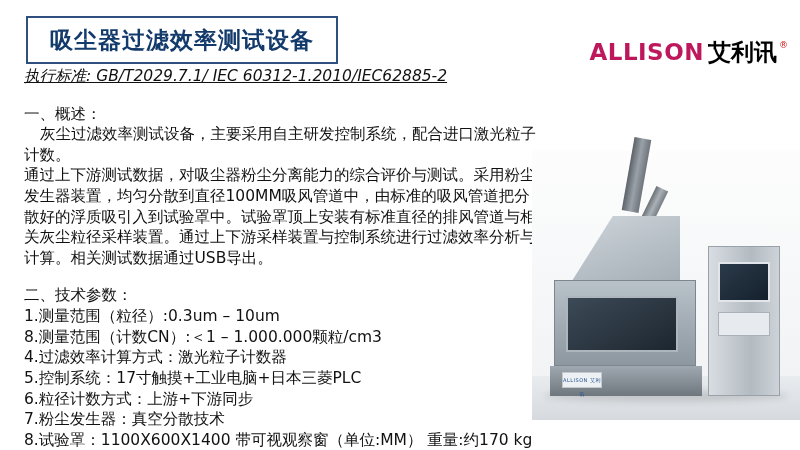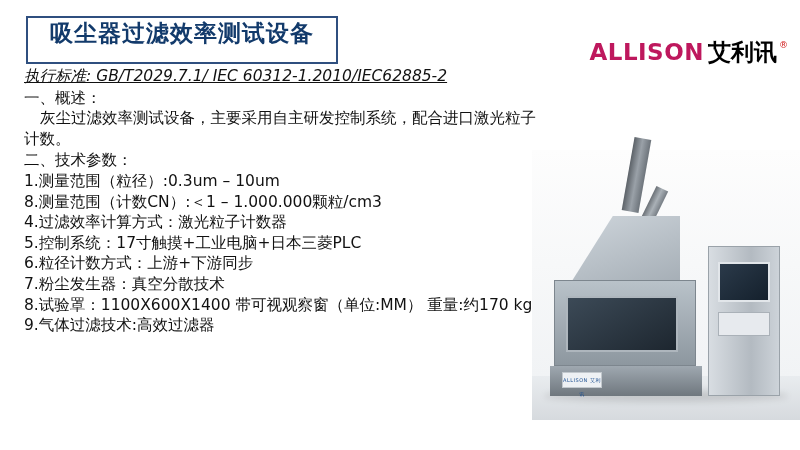--- a/index.html
+++ b/index.html
@@ -18,21 +18,21 @@
   
   .title-box {
     position: absolute;
     left: 26px;
     top: 16px;
     width: 312px;
     height: 48px;
     border: 2px solid #2f4f7f;
     box-sizing: border-box;
     display: flex;
-    align-items: flex-start;
+    align-items: center;
     justify-content: center;
   }
   .title-text {
     font-size: 23px;
     font-weight: bold;
     color: #123a6b;
     letter-spacing: 1px;
     white-space: nowrap;
   }
 
@@ -78,21 +78,21 @@
     font-size: 15.5px;
     line-height: 1.33;
   }
   .standard {
     text-decoration: underline;
     white-space: nowrap;
     font-size: 15.5px;
     font-style: italic;
   }
   .sec-head {
-    margin-top: 1px;
+    margin-top: 17px;
   }
   .para {
     text-indent: 0;
   }
   .para-first {
     text-indent: 16px;
   }
   .spec-list {
     list-style: none;
     margin: 0;
@@ -218,20 +218,21 @@
 <div class="logo">
   <span class="logo-en">ALLISON</span>
   <span class="logo-cn">艾利讯</span>
   <span class="logo-r">®</span>
 </div>
 
 <div class="doc">
   <div class="standard">执行标准: GB/T2029.7.1/ IEC 60312-1.2010/IEC62885-2</div>
   <div class="sec-head">一、概述：</div>
   <div class="para para-first">灰尘过滤效率测试设备，主要采用自主研发控制系统，配合进口激光粒子计数。</div>
+  <div class="para">通过上下游测试数据，对吸尘器粉尘分离能力的综合评价与测试。采用粉尘发生器装置，均匀分散到直径100MM吸风管道中，由标准的吸风管道把分散好的浮质吸引入到试验罩中。试验罩顶上安装有标准直径的排风管道与相关灰尘粒径采样装置。通过上下游采样装置与控制系统进行过滤效率分析与计算。相关测试数据通过USB导出。</div>
   <div class="sec-head">二、技术参数：</div>
   <ul class="spec-list">
     <li>1.测量范围（粒径）:0.3um – 10um</li>
     <li>8.测量范围（计数CN）:＜1 – 1.000.000颗粒/cm3</li>
     <li>4.过滤效率计算方式：激光粒子计数器</li>
     <li>5.控制系统：17寸触摸+工业电脑+日本三菱PLC</li>
     <li>6.粒径计数方式：上游+下游同步</li>
     <li>7.粉尘发生器：真空分散技术</li>
     <li>8.试验罩：1100X600X1400 带可视观察窗（单位:MM） 重量:约170 kg</li>
     <li>9.气体过滤技术:高效过滤器</li>

